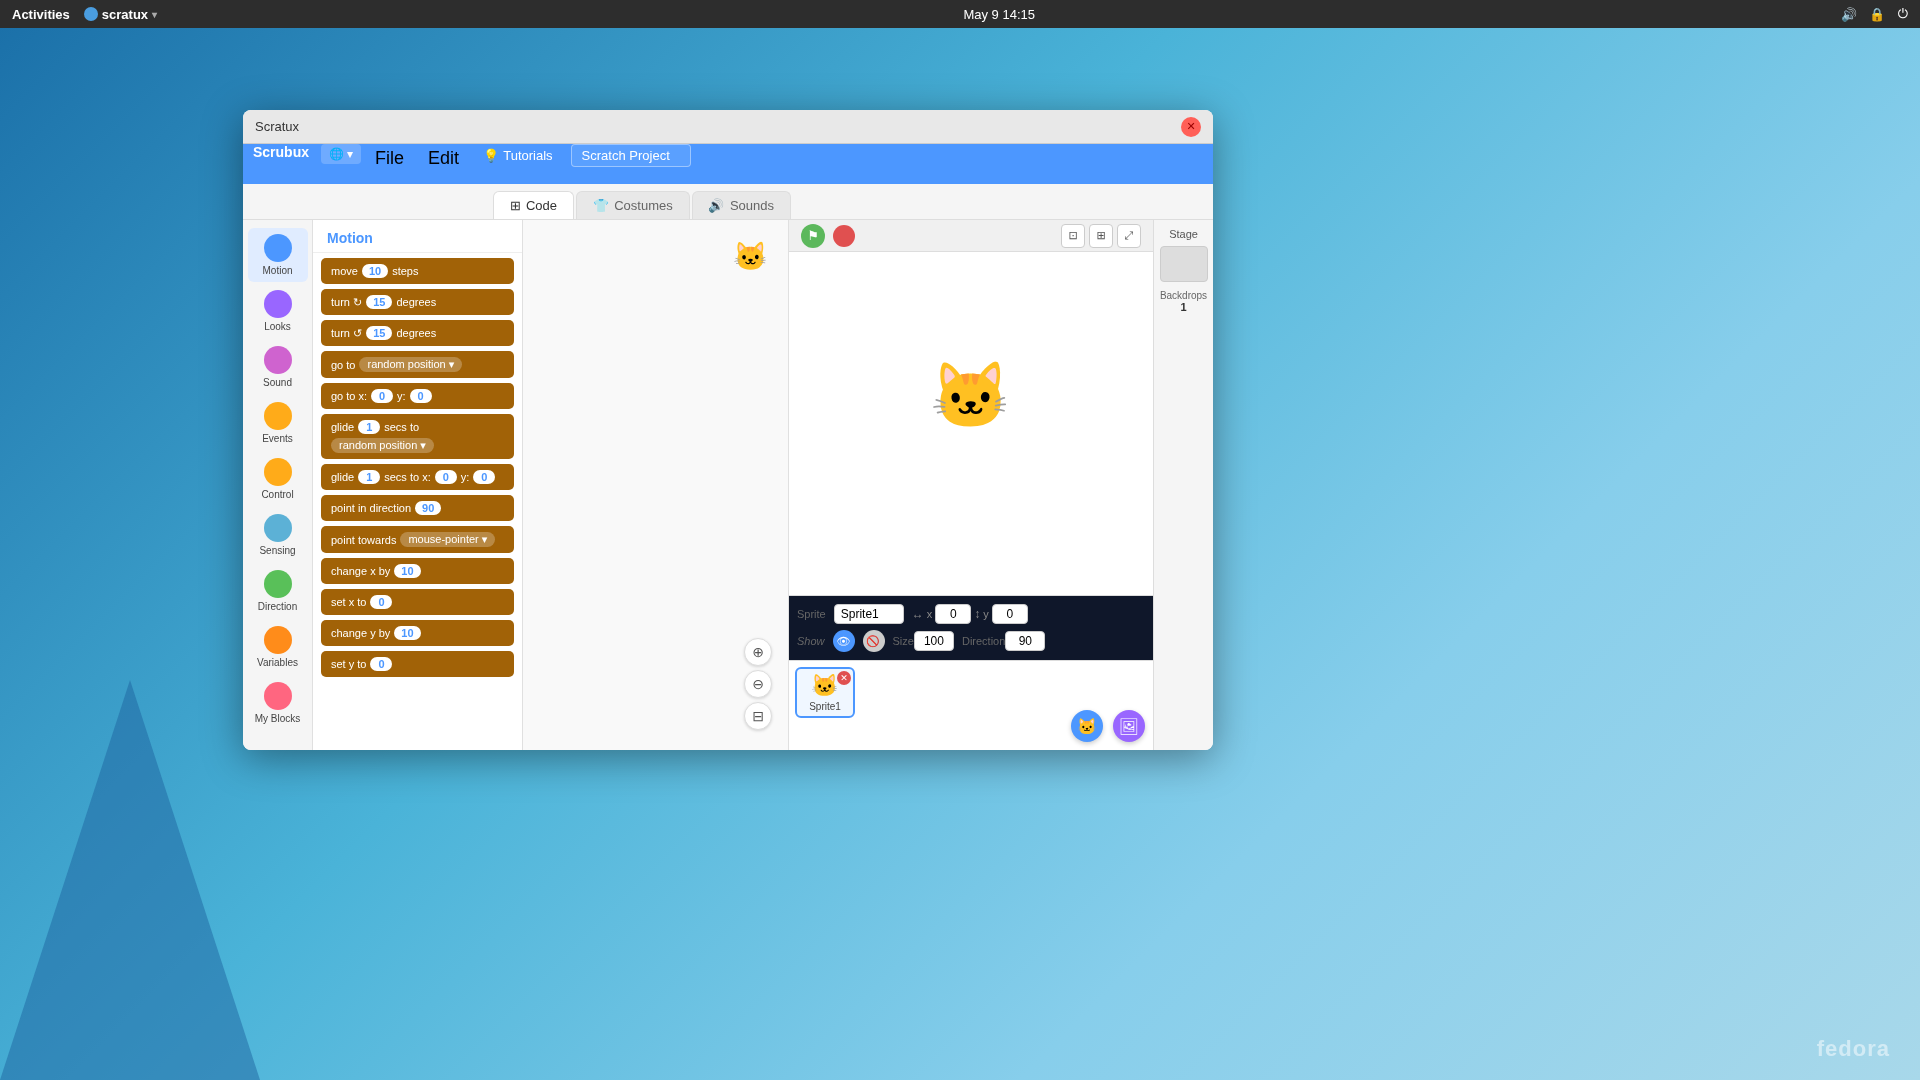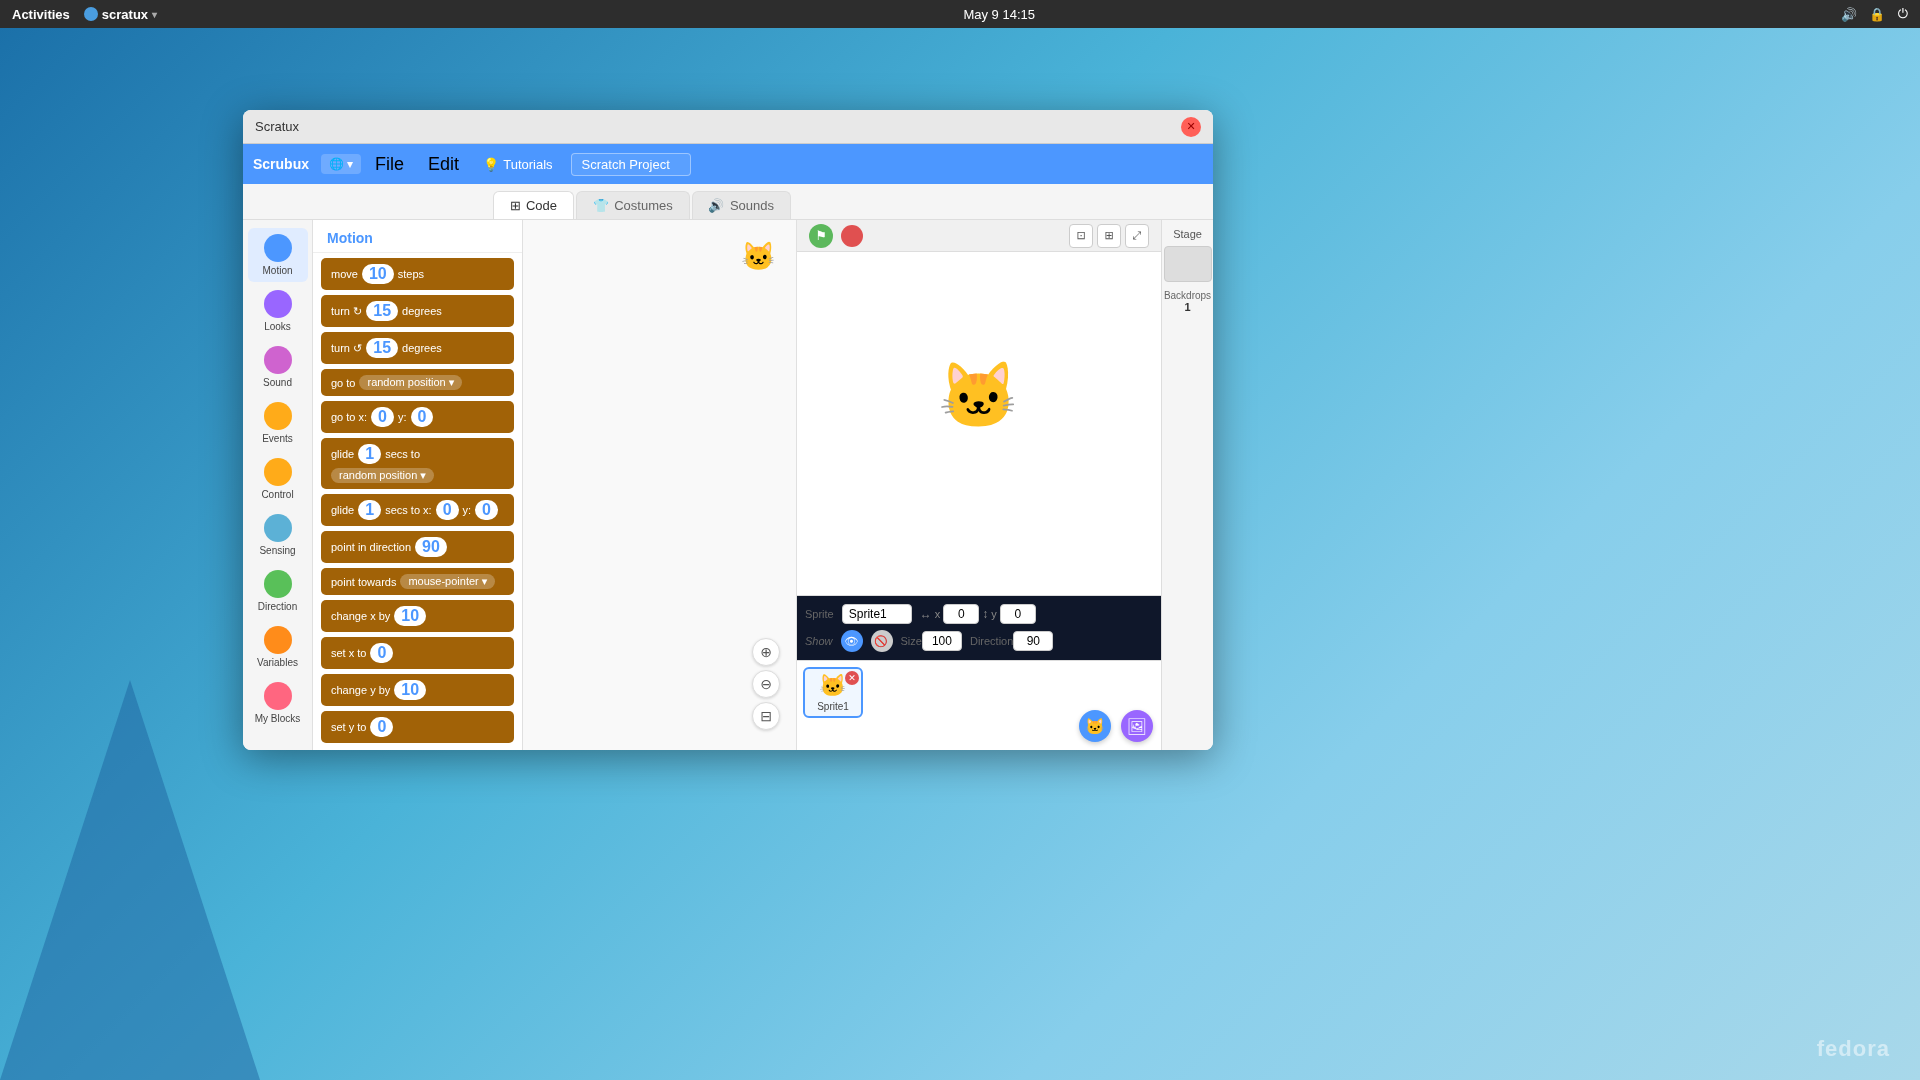--- a/index.html
+++ b/index.html
@@ -72,21 +72,21 @@
       border-radius: 50%;
       display: flex; align-items: center; justify-content: center;
       cursor: pointer;
       font-size: 11px; color: #900;
     }
     
     .menubar {
       height: 40px;
       background: #4c97ff;
       display: flex;
-      align-items: center;
+      align-items: flex-start;
       padding: 0 10px;
       gap: 4px;
       flex-shrink: 0;
     }
     .menu-logo { color: #fff; font-size: 16px; font-weight: bold; margin-right: 8px; }
     .menu-globe {
       background: rgba(255,255,255,0.2);
       border-radius: 4px;
       padding: 3px 8px;
       color: #fff;
@@ -201,21 +201,21 @@
       align-items: center;
       gap: 4px;
       flex-wrap: wrap;
     }
     .block-blue { background: #a16207; }
     .block-num {
       background: #fff;
       color: #4c97ff;
       border-radius: 10px;
       padding: 1px 7px;
-      font-size: 16px;
+      font-size: 11px;
       font-weight: bold;
       min-width: 22px;
       text-align: center;
     }
     .block-oval {
       background: rgba(255,255,255,0.25);
       border-radius: 10px;
       padding: 1px 8px;
       font-size: 11px;
     }
@@ -401,21 +401,21 @@
       top: 2px; right: 2px;
       width: 14px; height: 14px;
       background: #e05050;
       border-radius: 50%;
       display: flex; align-items: center; justify-content: center;
       font-size: 9px; color: #fff;
       cursor: pointer;
     }
     
     .right-panel {
-      width: 52px;
+      width: 60px;
       background: #f5f5f5;
       border-left: 1px solid #ddd;
       display: flex;
       flex-direction: column;
       align-items: center;
       padding: 8px 4px;
     }
     .stage-panel-label { font-size: 11px; color: #555; margin-bottom: 6px; }
     .stage-thumb {
       width: 48px; height: 36px;

